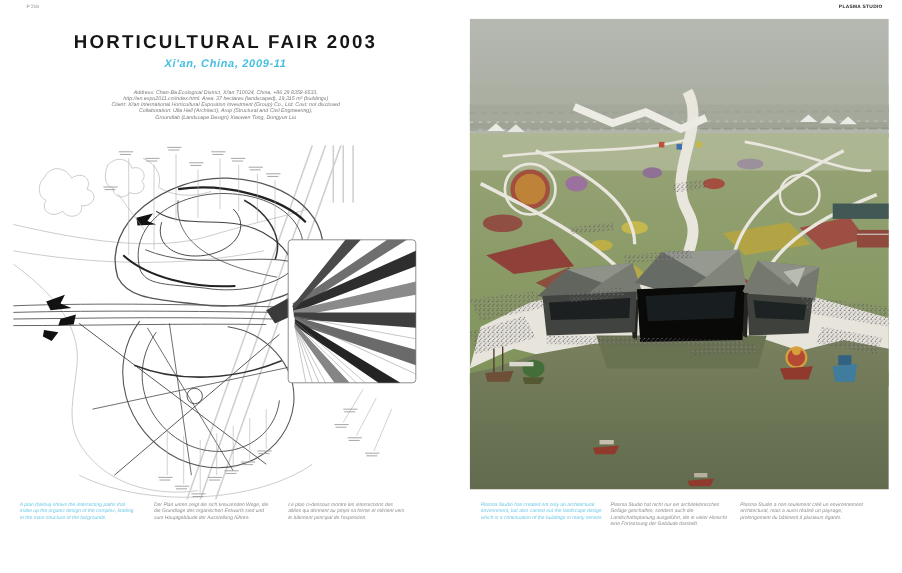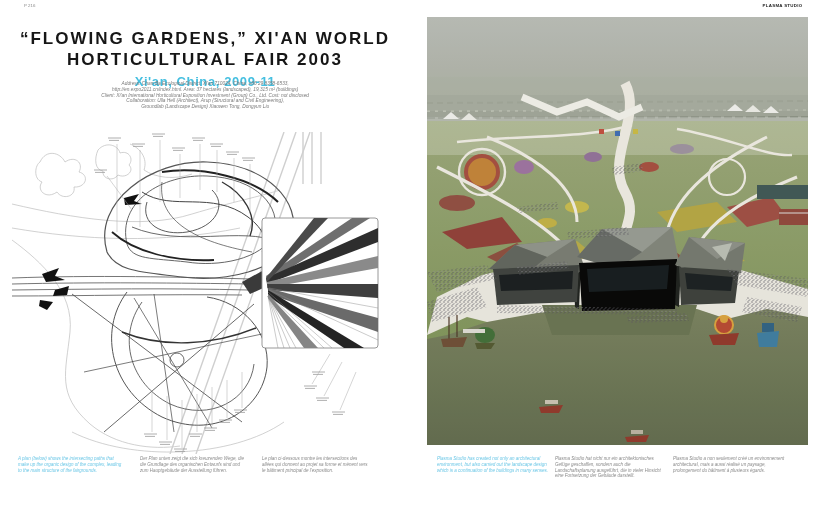--- a/index.html
+++ b/index.html
@@ -10,21 +10,21 @@
   .abs{position:absolute;}
   
   .folio-left{left:24px;top:3px;}
   .folio-left .inner{transform:scale(0.55);transform-origin:0 0;font-size:8px;color:#8a8a8a;white-space:nowrap;}
   .folio-right{right:18px;top:3px;}
   .folio-right .inner{transform:scale(0.55);transform-origin:100% 0;font-size:8px;font-weight:bold;color:#222;
     letter-spacing:0.5px;white-space:nowrap;position:absolute;right:0;}
   
   .title-block{left:0;top:28px;width:410px;text-align:center;}
   .title-line{font-size:17px;font-weight:800;letter-spacing:2px;line-height:21px;color:#161616;}
-  .subtitle{margin-top:4px;font-size:13px;font-weight:bold;letter-spacing:0.6px;}
+  .subtitle{margin-top:4px;font-size:10px;font-style:italic;font-weight:bold;letter-spacing:0.6px;}
   
   .credits{left:0;top:81px;width:684px;transform:scale(0.6);transform-origin:0 0;
     text-align:center;font-size:8px;font-style:italic;color:#7a7a7a;line-height:9.4px;}
   
   .cap{top:456px;}
   .cap .inner{transform:scale(0.58);transform-origin:0 0;font-size:7.8px;line-height:9.8px;
     font-style:italic;color:#8a8a8a;}
   .cap.cyan .inner{color:#6cc7e6;}
   #capL1{left:18px;width:107px;}  #capL1 .inner{width:184px;}
   #capL2{left:140px;width:107px;} #capL2 .inner{width:184px;}
@@ -41,21 +41,20 @@
 <body>
 
 <div class="abs folio-left">
   <div class="inner">P 216</div>
 </div>
 <div class="abs folio-right">
   <div class="inner">PLASMA STUDIO</div>
 </div>
 
 <div class="abs title-block">
-  <div class="title-line">“FLOWING GARDENS,” XI'AN WORLD</div>
   <div class="title-line">HORTICULTURAL FAIR 2003</div>
   <div class="subtitle" style="color:#45bfe0">Xi'an, China, 2009-11</div>
 </div>
 
 <div class="abs credits">
   <div>Address: Chan-Ba Ecological District, Xi'an 710024, China, +86 29 8358-6533,</div>
   <div>http://en.expo2011.cn/index.html. Area: 37 hectares (landscaped), 19,315 m² (buildings)</div>
   <div>Client: Xi'an International Horticultural Exposition Investment (Group) Co., Ltd. Cost: not disclosed</div>
   <div>Collaboration: Ulla Hell (Architect), Arup (Structural and Civil Engineering),</div>
   <div>Groundlab (Landscape Design) Xiaowen Tong, Dongyun Liu</div>

